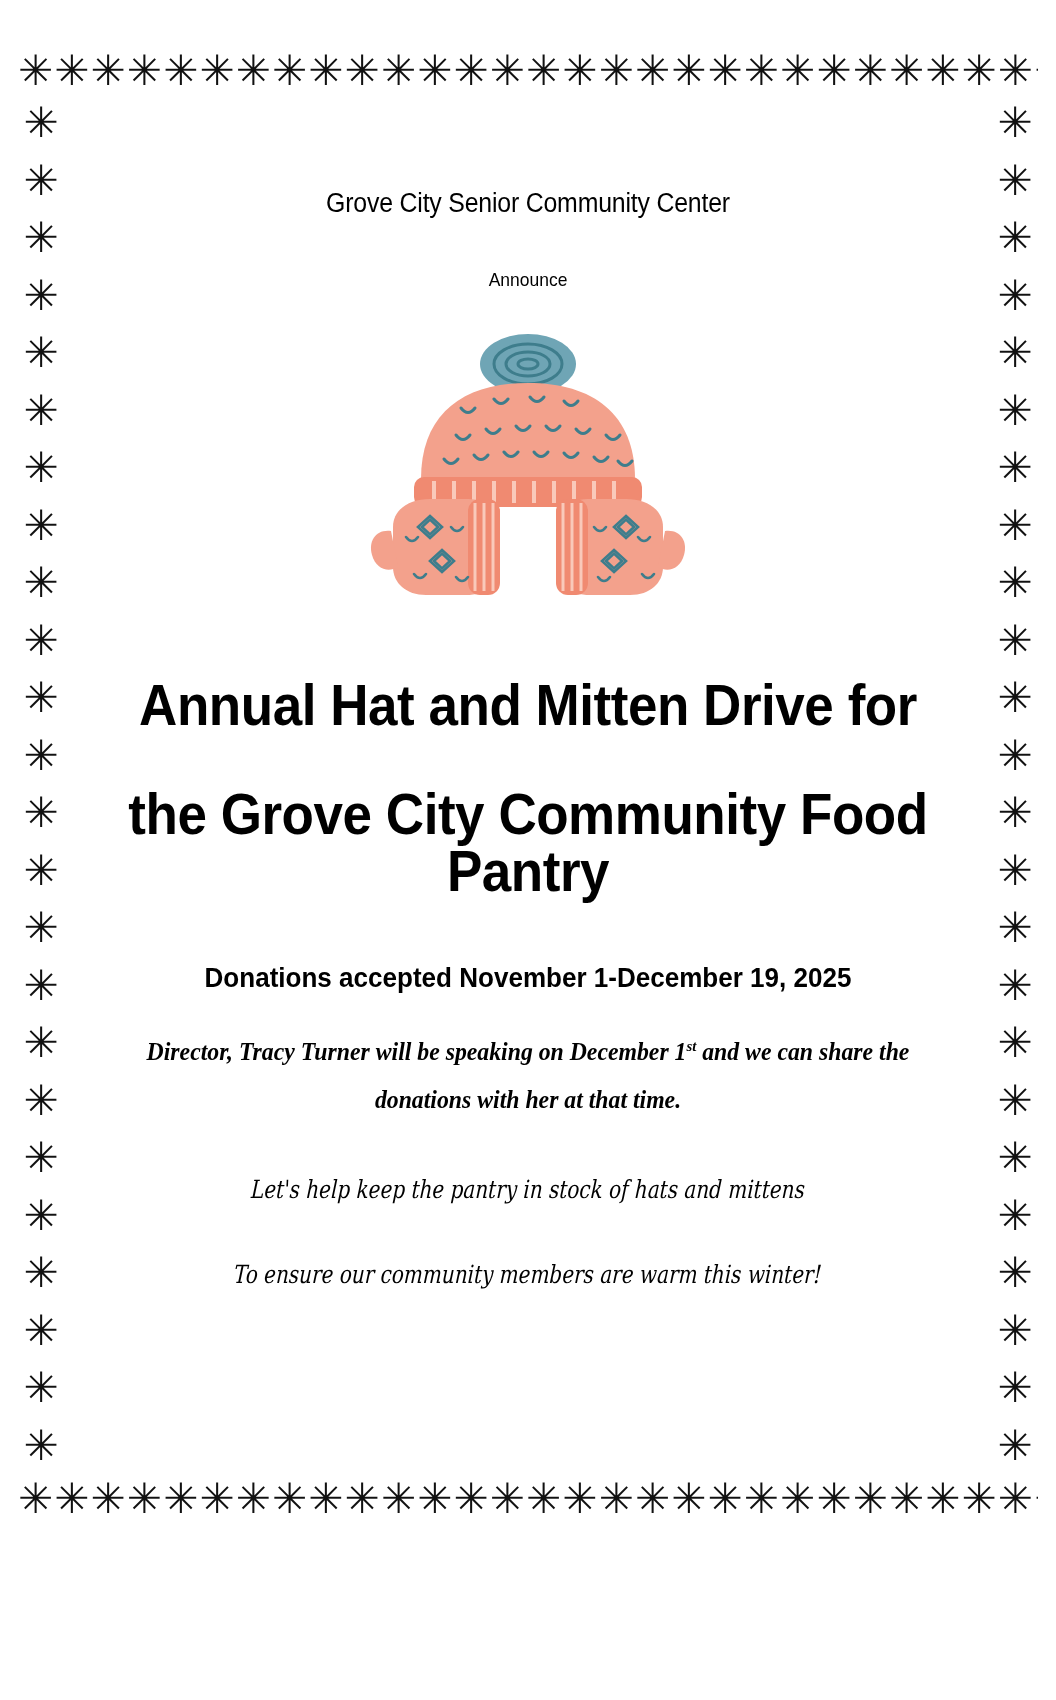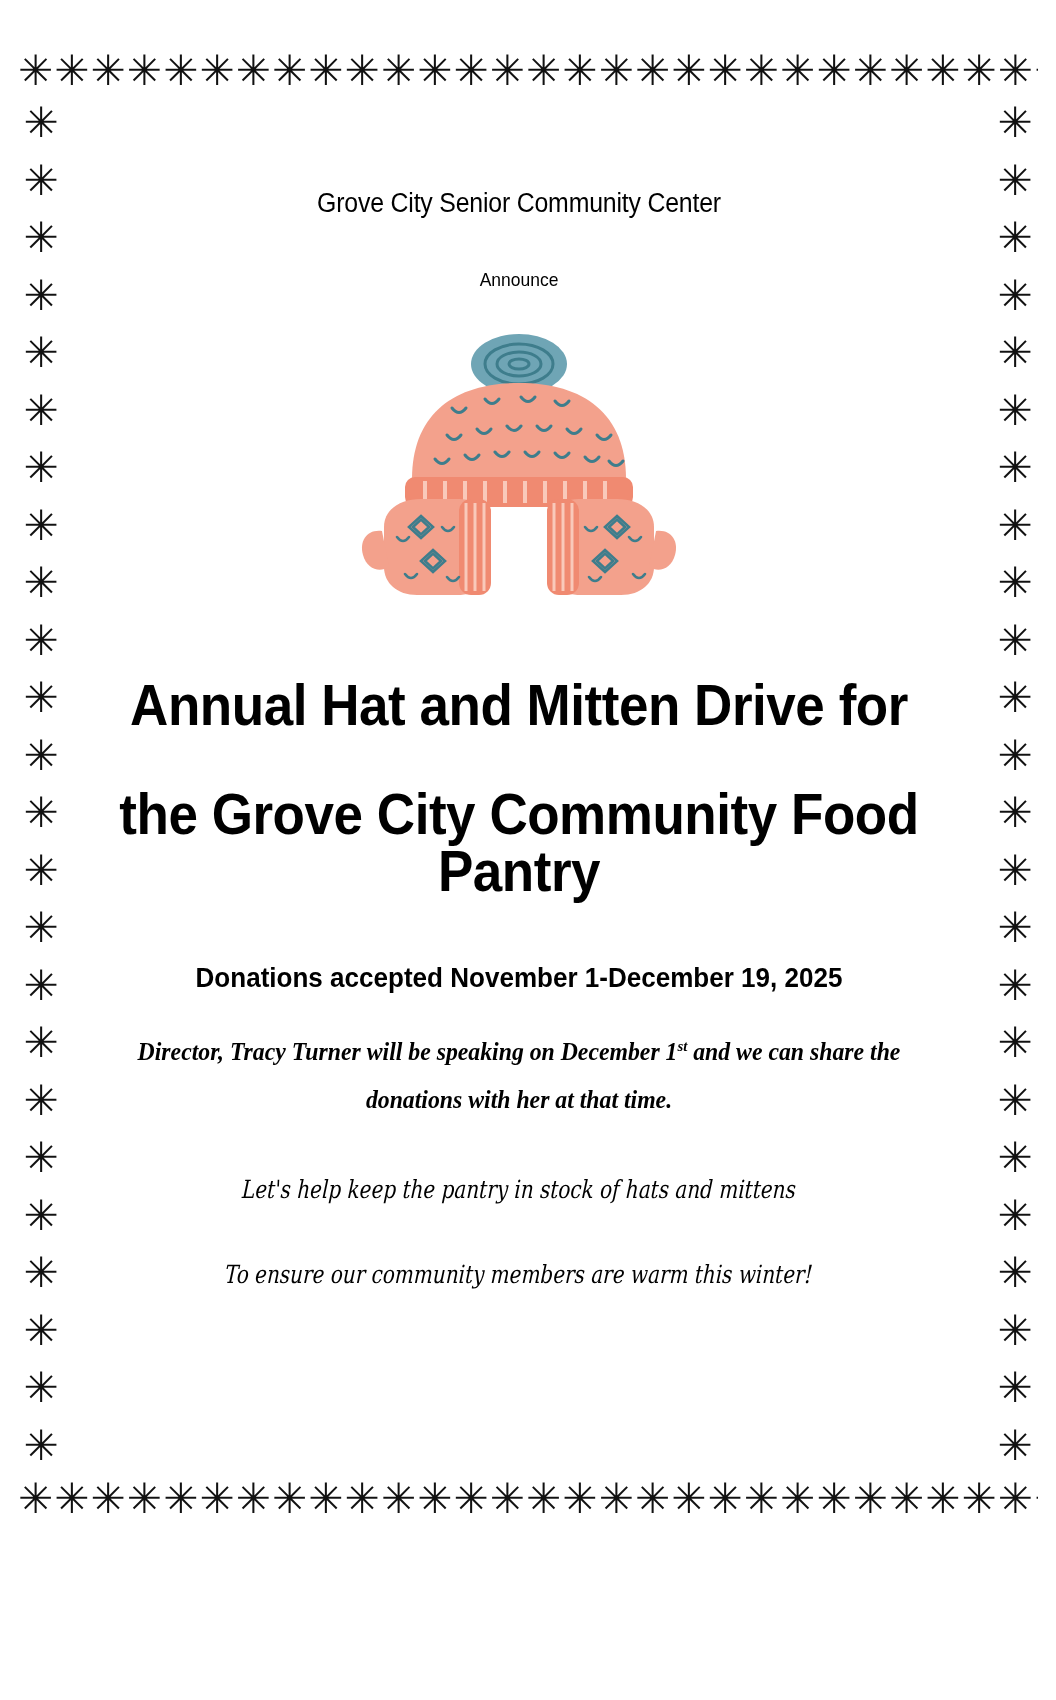--- a/index.html
+++ b/index.html
@@ -61,21 +61,21 @@
     overflow: hidden;
     height: 1386px;
   }
   .border-col.left { left: 0px; }
   .border-col.right { left: 974px; }
   .border-col span { display: block; }
 
   
   .content {
     position: absolute;
-    left: 71px;
+    left: 80px;
     top: 100px;
     width: 896px;
     text-align: center;
   }
 
   .org-name {
     font-family: "Liberation Sans", sans-serif;
     font-size: 27px;
     letter-spacing: -0.2px;
     margin-top: 88px;

